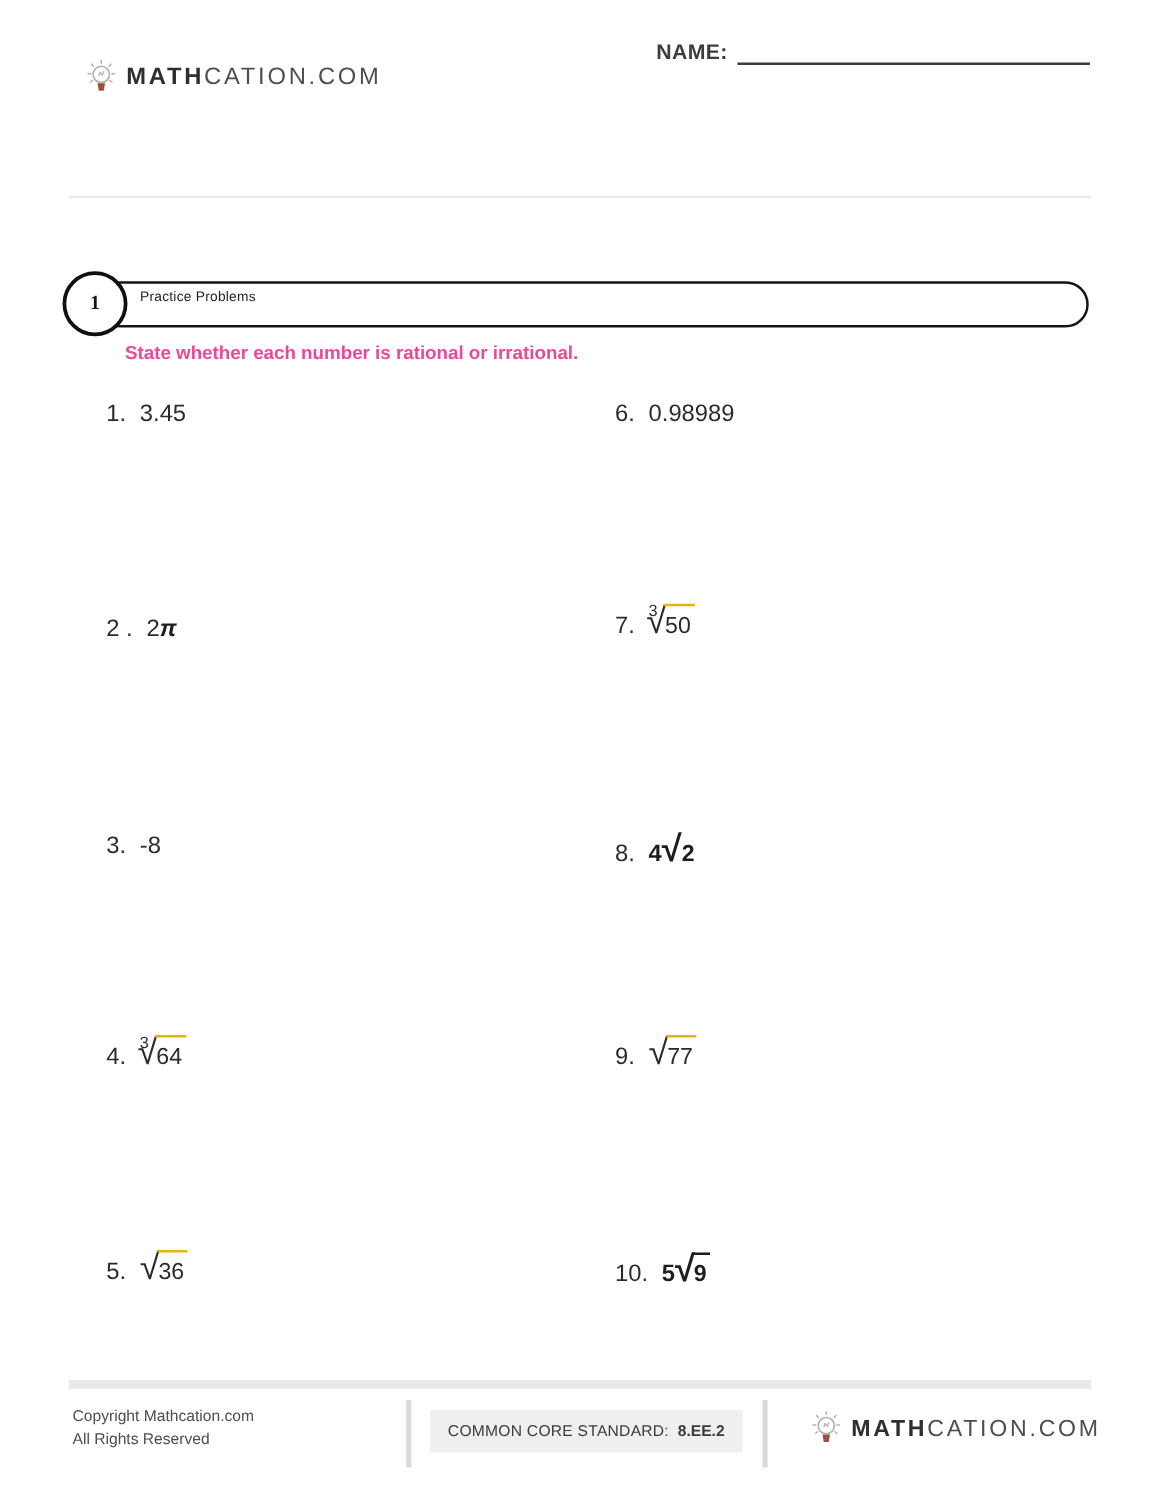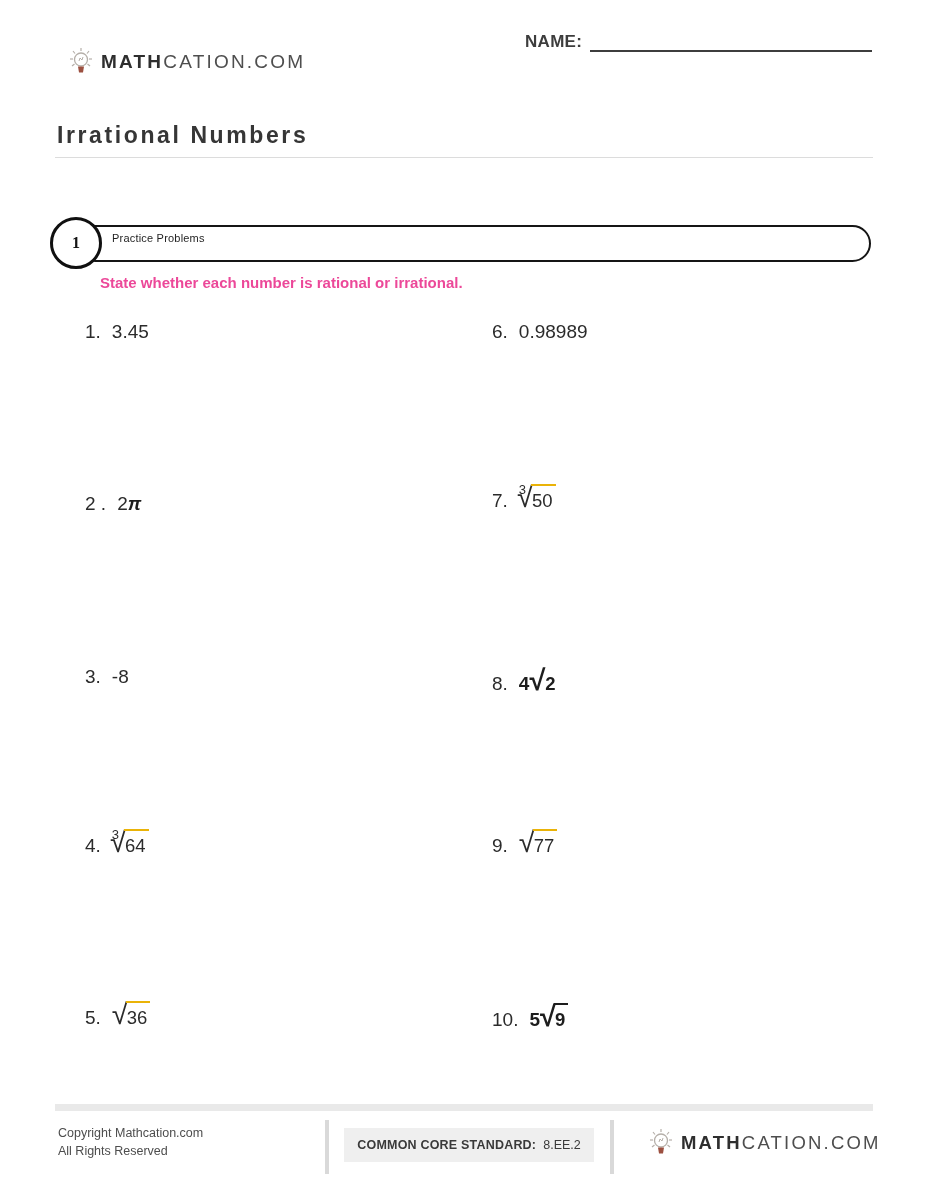--- a/index.html
+++ b/index.html
@@ -87,22 +87,22 @@
   .footer-bar { position: absolute; left: 55px; top: 1104px; width: 818px; height: 7px; background: #e9e9e9; }
   .copyright { position: absolute; left: 58px; top: 1125px; font-size: 12.5px; color: #4d4d4d; line-height: 1.4; }
   .vdiv { position: absolute; width: 4px; height: 54px; top: 1120px; background: #d9d9d9; }
   .vdiv-1 { left: 325px; }
   .vdiv-2 { left: 610px; }
   .cc-box {
     position: absolute; left: 344px; top: 1128px; width: 250px; height: 34px;
     background: #efefef; display: flex; align-items: center; justify-content: center;
     font-size: 12.5px; color: #3a3a3a; white-space: nowrap;
   }
-  .cc-label { font-weight: 700; letter-spacing: 0.2px; }
-  .cc-value { margin-left: 7px; font-weight: 400; }
+  .cc-label { font-weight: 400; letter-spacing: 0.2px; }
+  .cc-value { margin-left: 7px; font-weight: 700; }
   .footer-logo { position: absolute; left: 648px; top: 1128px; }
   .footer-logo .logo-text { font-size: 18.5px; }
 </style>
 </head>
 <body>
 
 <div class="page">
 
   <div class="logo header-logo">
     <svg class="bulb" viewBox="0 0 26 30">
@@ -122,21 +122,20 @@
     <span class="logo-text"><span class="logo-bold">MATH</span><span class="logo-light">CATION.COM</span></span>
   </div>
 
   <div class="name-block">
     <div class="field-row">
       <span class="field-label">NAME:</span>
       <span class="blank-line blank-flex"></span>
     </div>
   </div>
 
-  <div class="doc-title">Irrational Numbers</div>
   <div class="title-rule"></div>
 
   <div class="banner">
     <div class="banner-stadium"></div>
     <div class="banner-circle">1</div>
     <div class="banner-label">Practice Problems</div>
   </div>
   <div class="instruction">State whether each number is rational or irrational.</div>
 
   <div id="problems">

